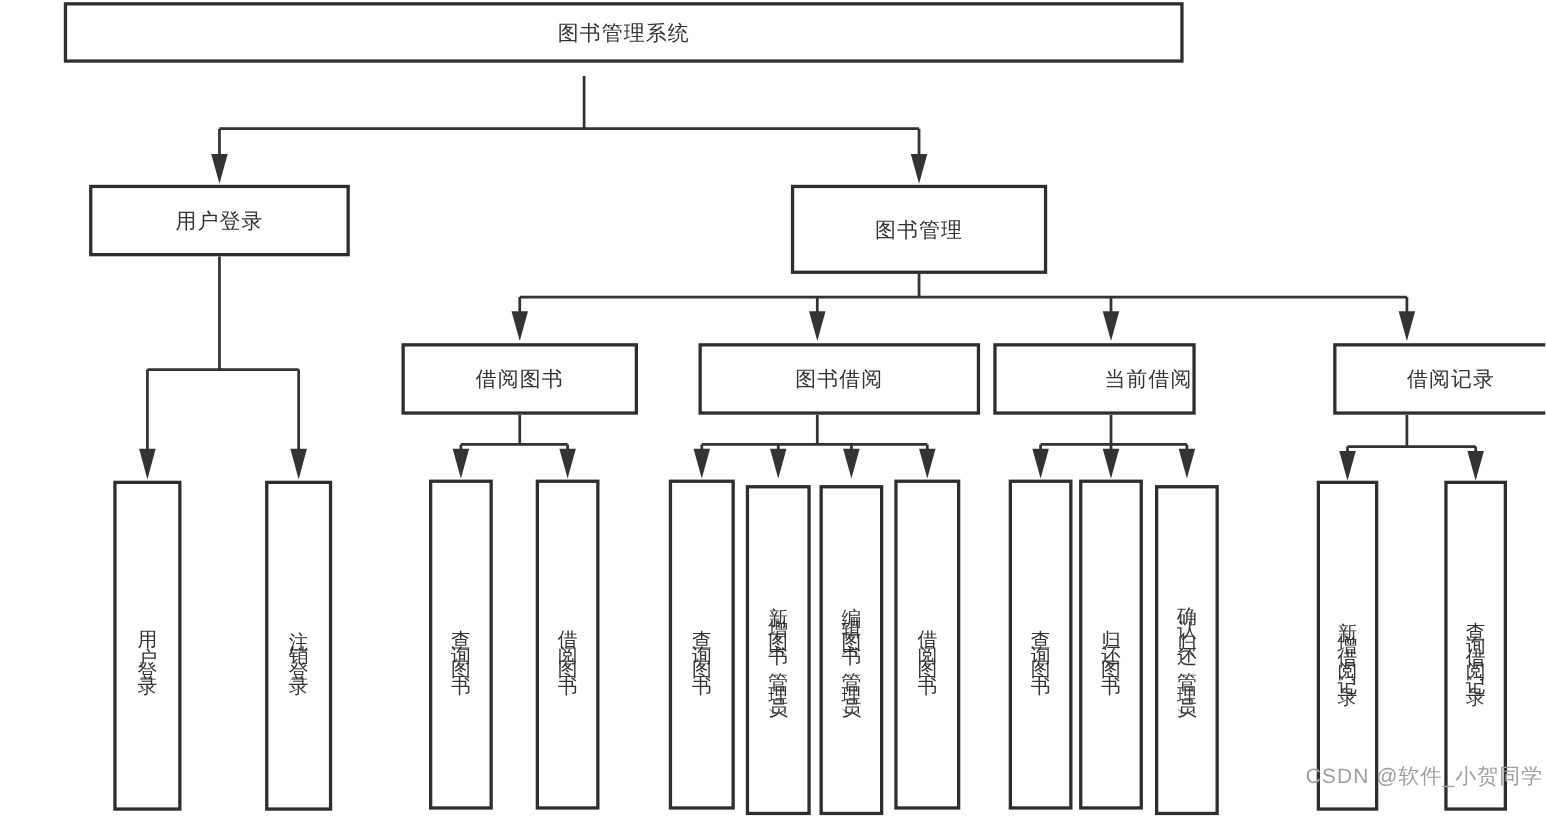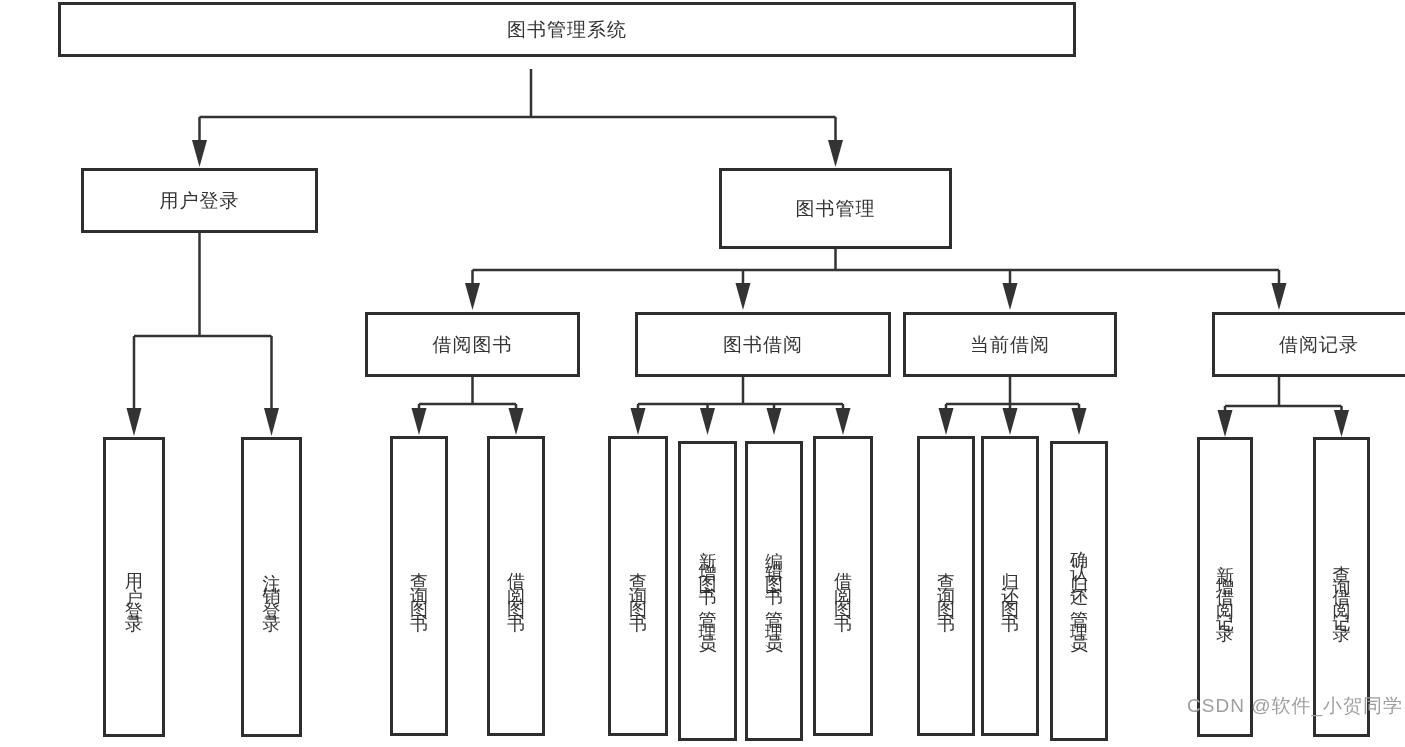--- a/index.html
+++ b/index.html
@@ -100,21 +100,21 @@
   <div class="hbox" style="left:719px; top:168px; width:233px; height:81px;">
     <span>图书管理</span>
   </div>
 
   <div class="hbox" style="left:365px; top:312px; width:215px; height:65px;">
     <span>借阅图书</span>
   </div>
   <div class="hbox" style="left:635px; top:312px; width:256px; height:65px;">
     <span>图书借阅</span>
   </div>
-  <div class="hbox" style="left:903px; top:312px; width:214px; height:65px;">
+  <div class="hbox" style="left:903px; top:312px; width:184px; height:65px;justify-content:flex-end;">
     <span>当前借阅</span>
   </div>
   <div class="hbox" style="left:1172px; top:312px; width:214px; height:65px;margin-left:40px;">
     <span>借阅记录</span>
   </div>
 
   <div class="vbox" style="left:103px; top:437px; width:62px; height:300px;">
     <span class="vlabel loose">用户登录</span>
   </div>
   <div class="vbox" style="left:241px; top:437px; width:61px; height:300px;">

